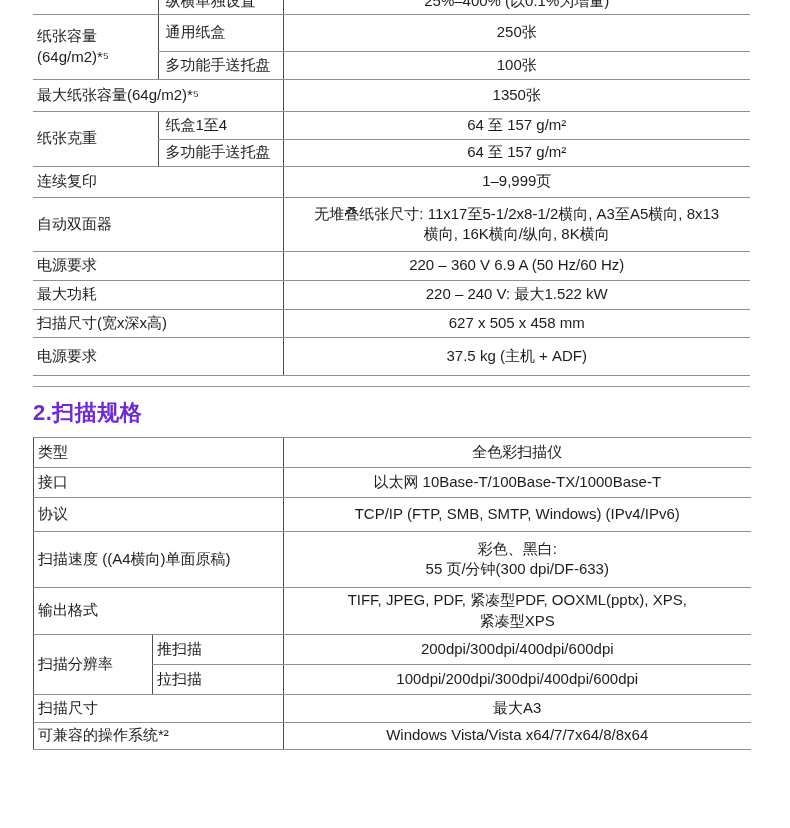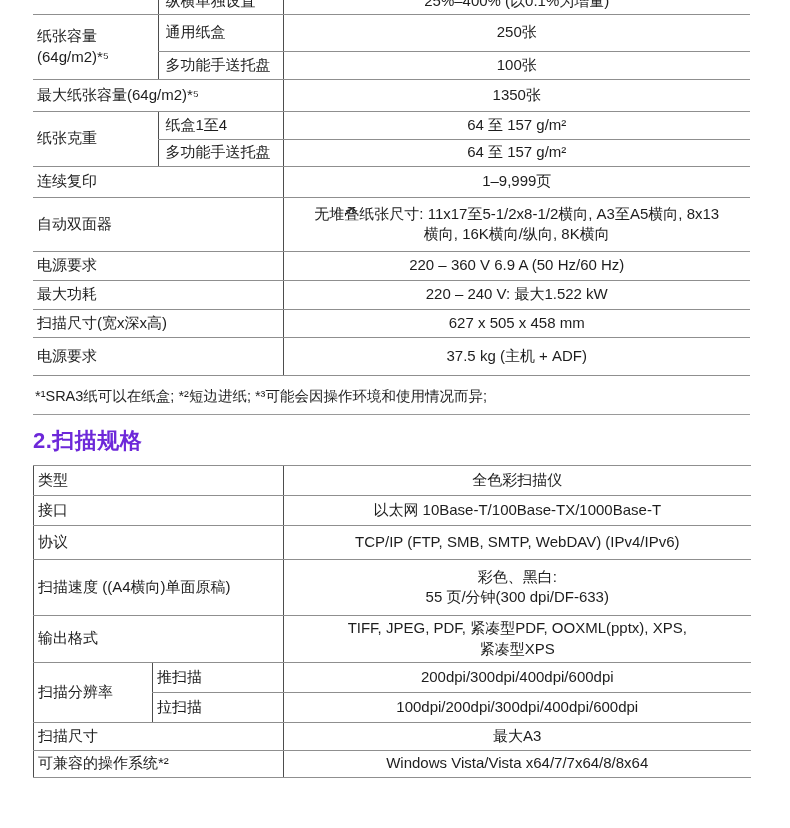--- a/index.html
+++ b/index.html
@@ -106,21 +106,20 @@
 
       <tr style="height:38px">
         <td class="lab" colspan="2">电源要求</td>
         <td class="val vl">37.5 kg (主机 + ADF)</td>
       </tr>
     </tbody>
       </table>
   </div>
 
   <div class="footnotes">
-    <div>*¹SRA3纸可以在纸盒; *²短边进纸; *³可能会因操作环境和使用情况而异;</div>
   </div>
 
   <hr class="rule">
 
   <div class="section-title" style="color:#6d28d9;">2.扫描规格</div>
 
   <table>
     <colgroup>
         <col style="width:119px">
         <col style="width:131px">
@@ -133,21 +132,21 @@
       <td class="val vl" style="border-top:1.5px solid #8f8f8f">全色彩扫描仪</td>
     </tr>
 
     <tr style="height:30px">
       <td class="cen vl" colspan="2">接口</td>
       <td class="val vl">以太网 10Base-T/100Base-TX/1000Base-T</td>
     </tr>
 
     <tr style="height:34px">
       <td class="cen vl" colspan="2">协议</td>
-      <td class="val vl">TCP/IP (FTP, SMB, SMTP, WebDAV) (IPv4/IPv6)</td>
+      <td class="val vl">TCP/IP (FTP, SMB, SMTP, Windows) (IPv4/IPv6)</td>
     </tr>
 
     <tr style="height:56px">
       <td class="cen vl" colspan="2">扫描速度 ((A4横向)单面原稿)</td>
       <td class="val vl">彩色、黑白:
 55 页/分钟(300 dpi/DF-633)</td>
     </tr>
 
     <tr style="height:47px">
       <td class="cen vl" colspan="2">输出格式</td>

